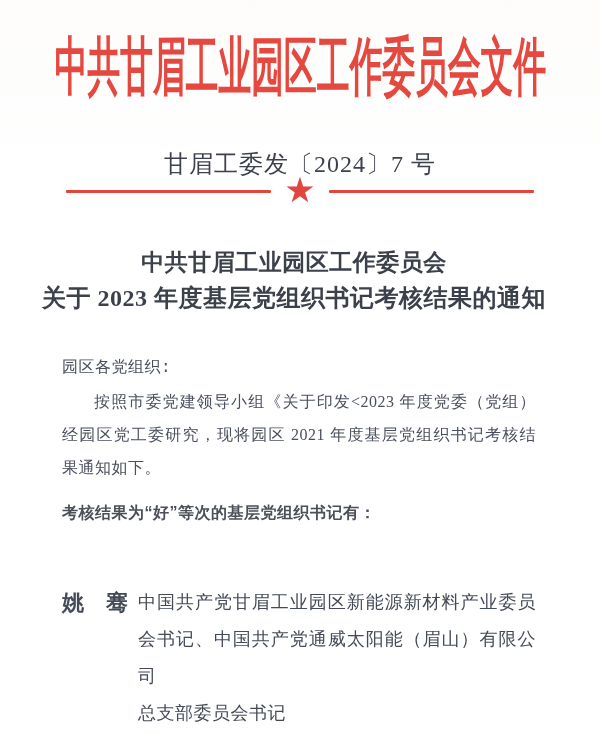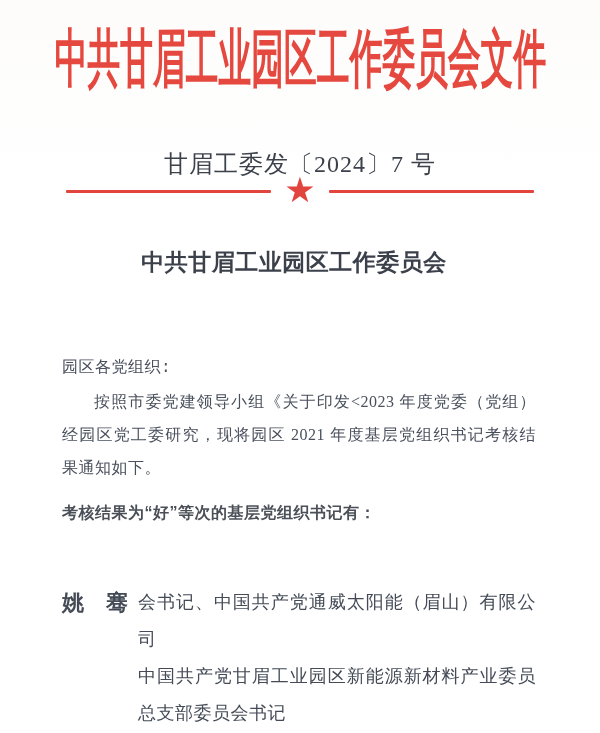--- a/index.html
+++ b/index.html
@@ -19,21 +19,21 @@
 
   
   .org-title-row {
     position: absolute;
     top: 28px;
     left: 0;
     right: 0;
     height: 78px;
     display: flex;
     justify-content: center;
-    align-items: flex-start;
+    align-items: center;
     overflow: visible;
   }
   .org-title {
     white-space: nowrap;
     font-size: 63px;
     font-weight: bold;
     letter-spacing: 0;
     color: #e5483f;
     transform: scaleX(0.52);
     transform-origin: center center;
@@ -177,37 +177,38 @@
   <div class="doc-number">甘眉工委发〔2024〕7 号</div>
 
   <div class="rule-row">
     <span class="rule-seg"></span>
     <span class="star">★</span>
     <span class="rule-seg"></span>
   </div>
 
   <div class="doc-title">
     <div class="title-l1">中共甘眉工业园区工作委员会</div>
+    <div class="title-l2">关于 2023 年度基层党组织书记考核结果的通知</div>
   </div>
 
   <div class="body-block">
 
     <div class="salutation">园区各党组织:</div>
 
     <div class="para">
       <div class="pline indent just">按照市委党建领导小组《关于印发&lt;2023 年度党委（党组）</div>
       <div class="pline just">经园区党工委研究，现将园区 2021 年度基层党组织书记考核结</div>
       <div class="pline">果通知如下。</div>
     </div>
 
     <div class="result-heading">考核结果为“好”等次的基层党组织书记有：</div>
 
     <div class="awardee">
       <div class="awardee-name">姚　骞</div>
       <div class="awardee-roles">
+        <div class="rline just">中国共产党甘眉工业园区新能源新材料产业委员</div>
         <div class="rline just">会书记、中国共产党通威太阳能（眉山）有限公司</div>
-        <div class="rline just">中国共产党甘眉工业园区新能源新材料产业委员</div>
         <div class="rline">总支部委员会书记</div>
       </div>
     </div>
 
   </div>
 </div>
 
 </body></html>

